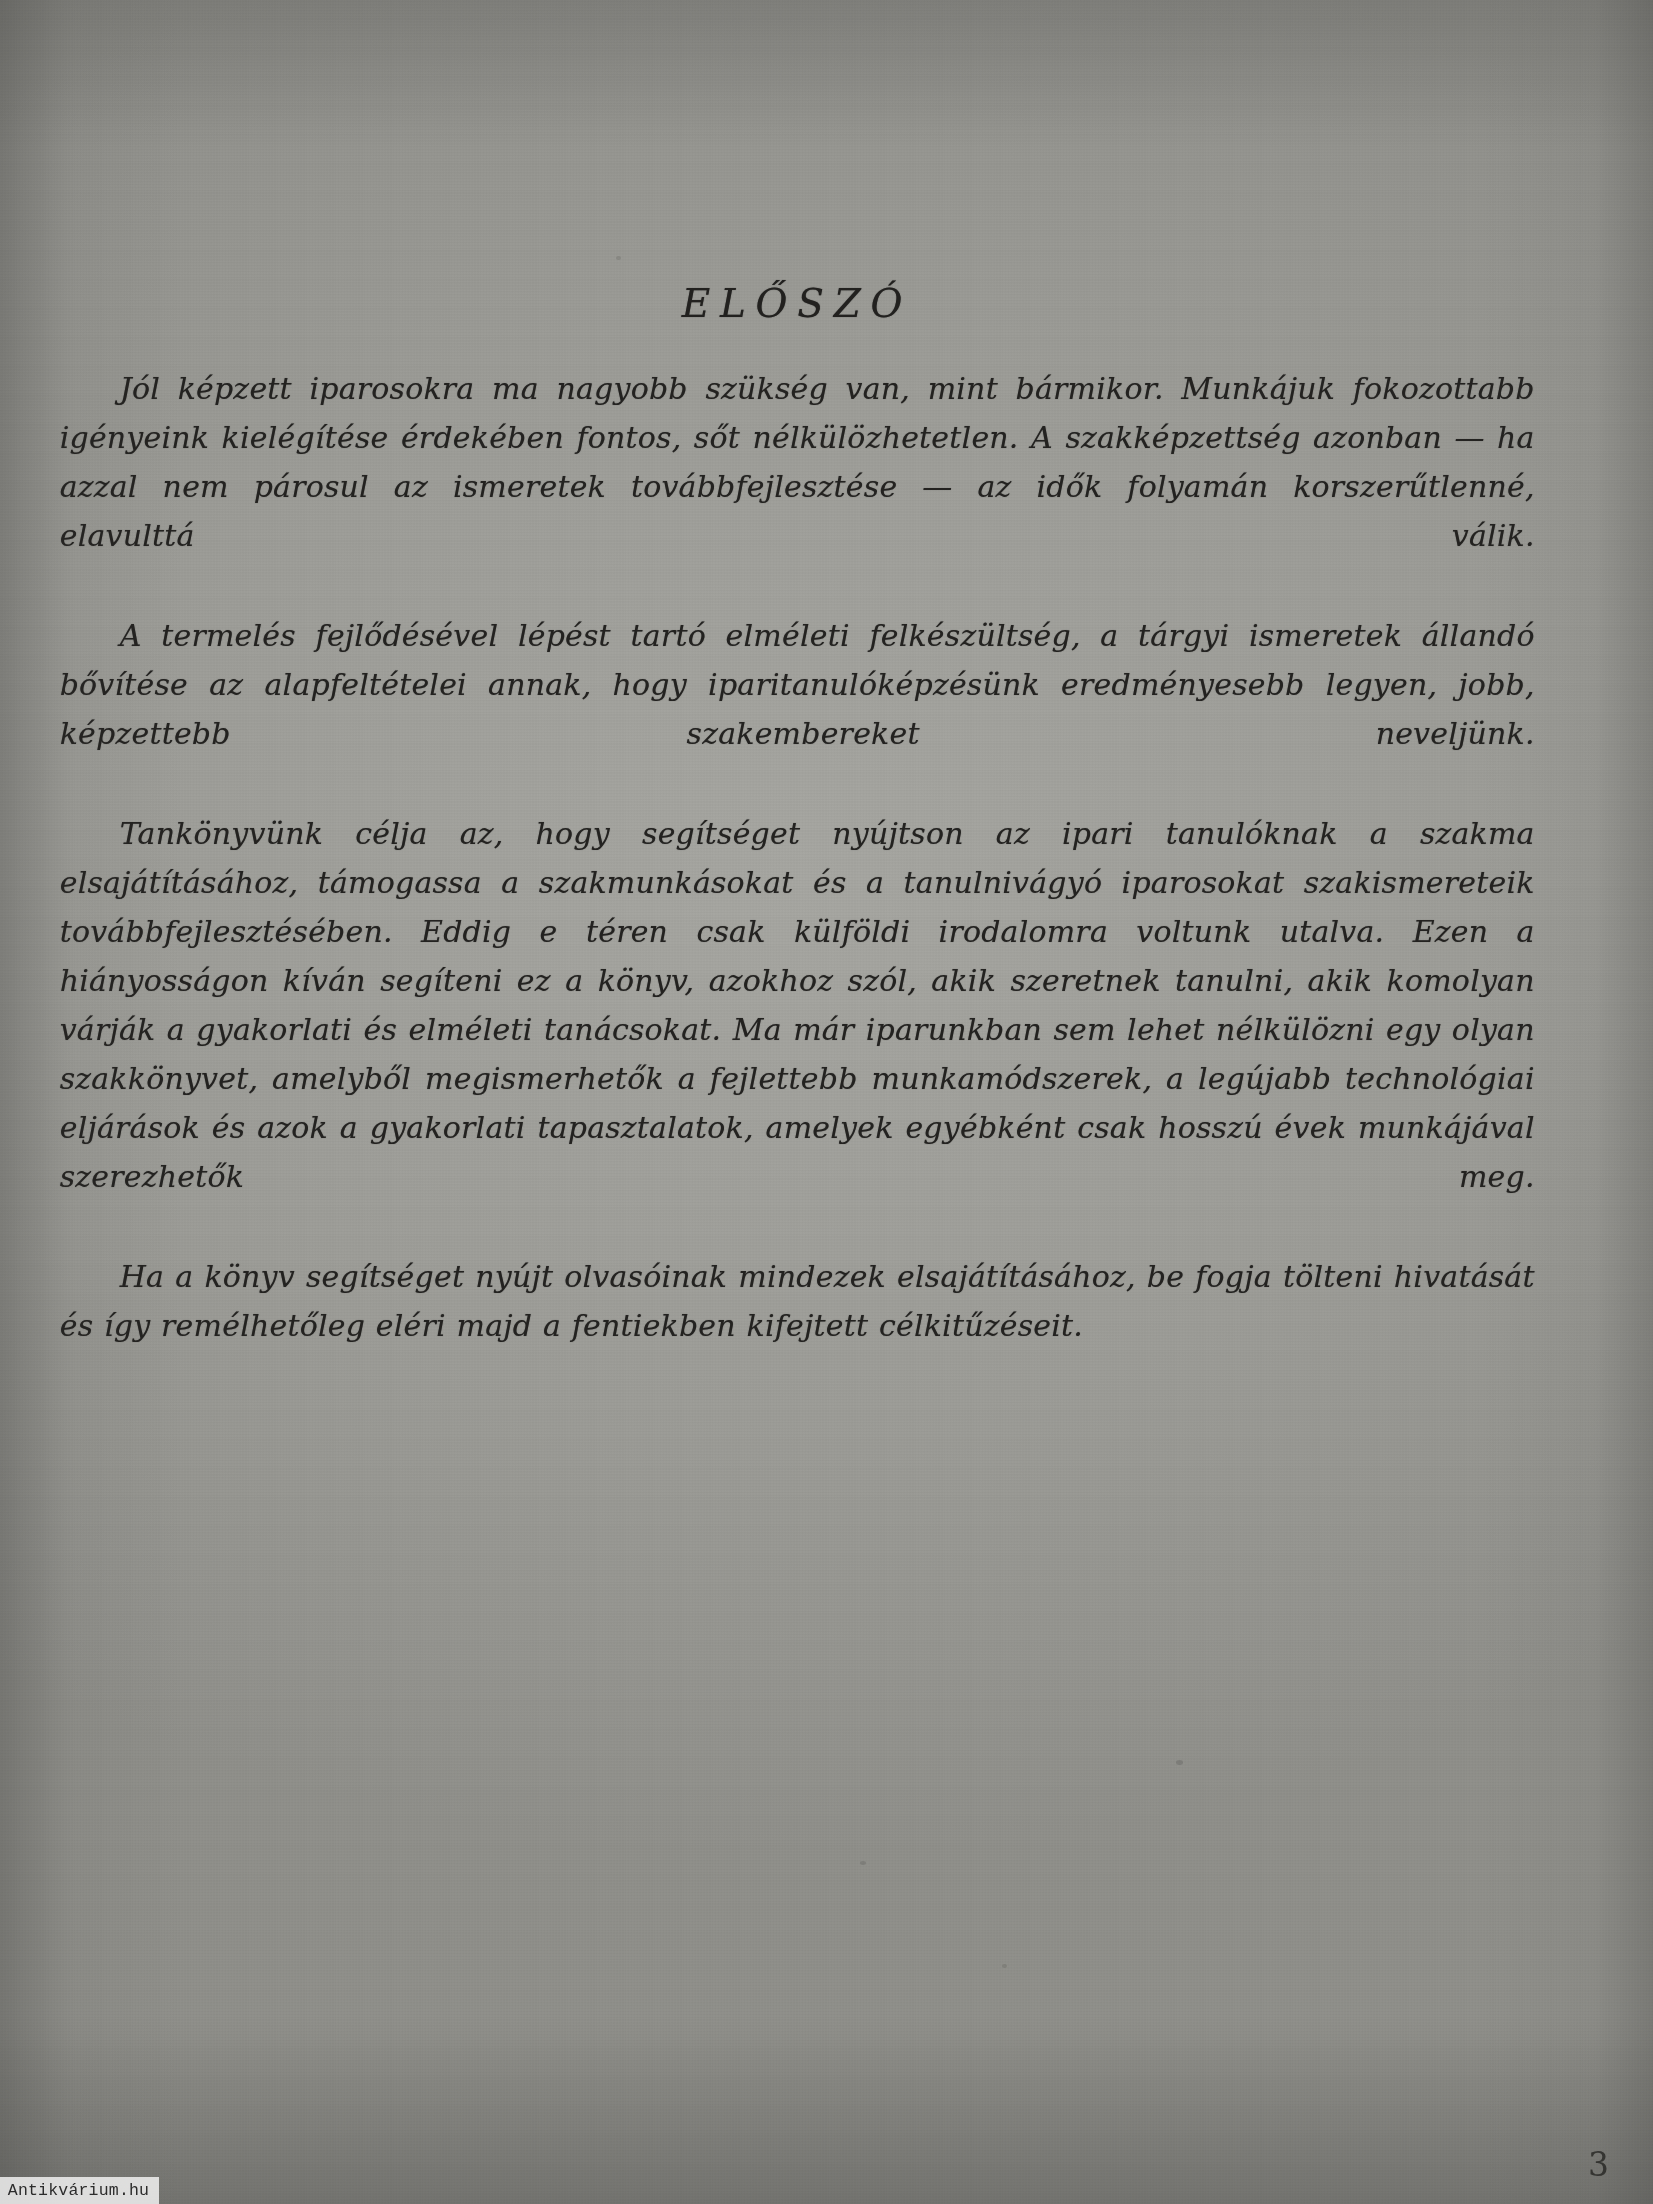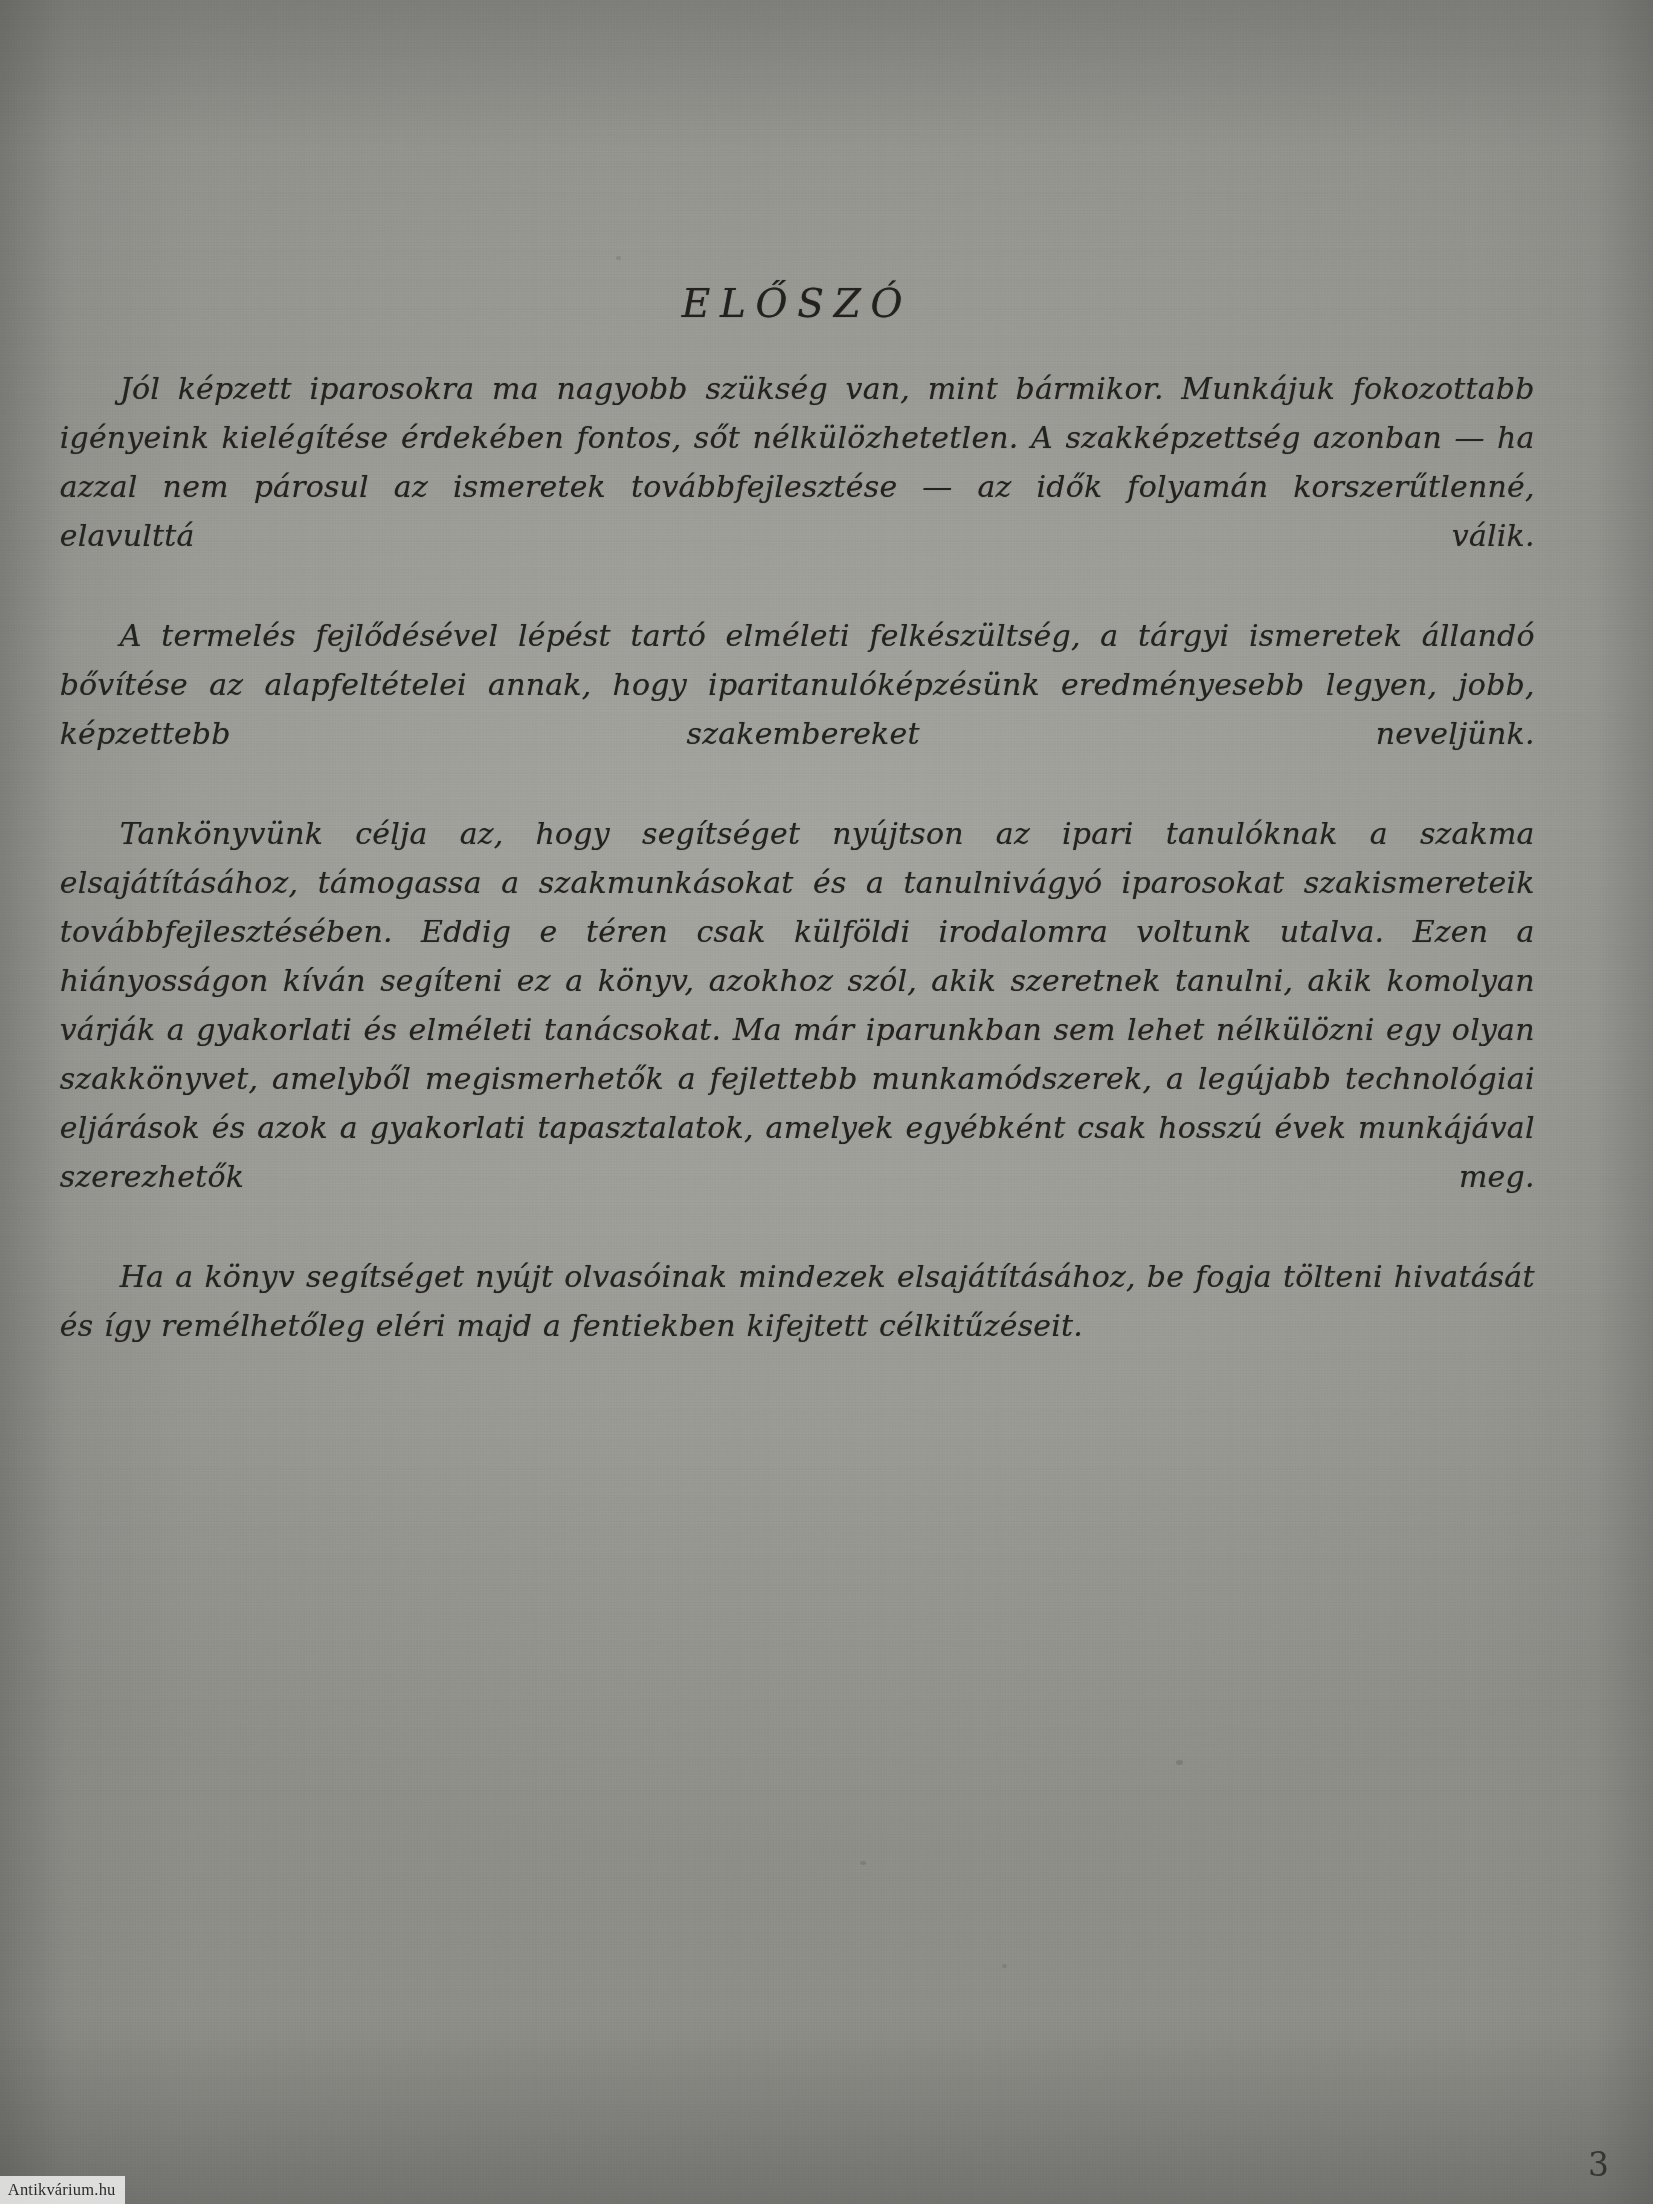--- a/index.html
+++ b/index.html
@@ -110,21 +110,21 @@
     opacity: 0.85;
   }
 
   
   #watermark {
     position: absolute;
     left: 0px;
     bottom: 0px;
     background: rgba(245,245,245,0.82);
     color: #2c2c2c;
-    font-family: Liberation Serif, serif;
+    font-family: Liberation Mono, monospace;
     font-size: 16.5px;
     padding: 3.9px 9.7px 4.9px 7.8px;
     letter-spacing: 0.2px;
   }
 
   
   .speck {
     position: absolute;
     background: rgba(40,40,38,0.35);
     border-radius: 50%;

